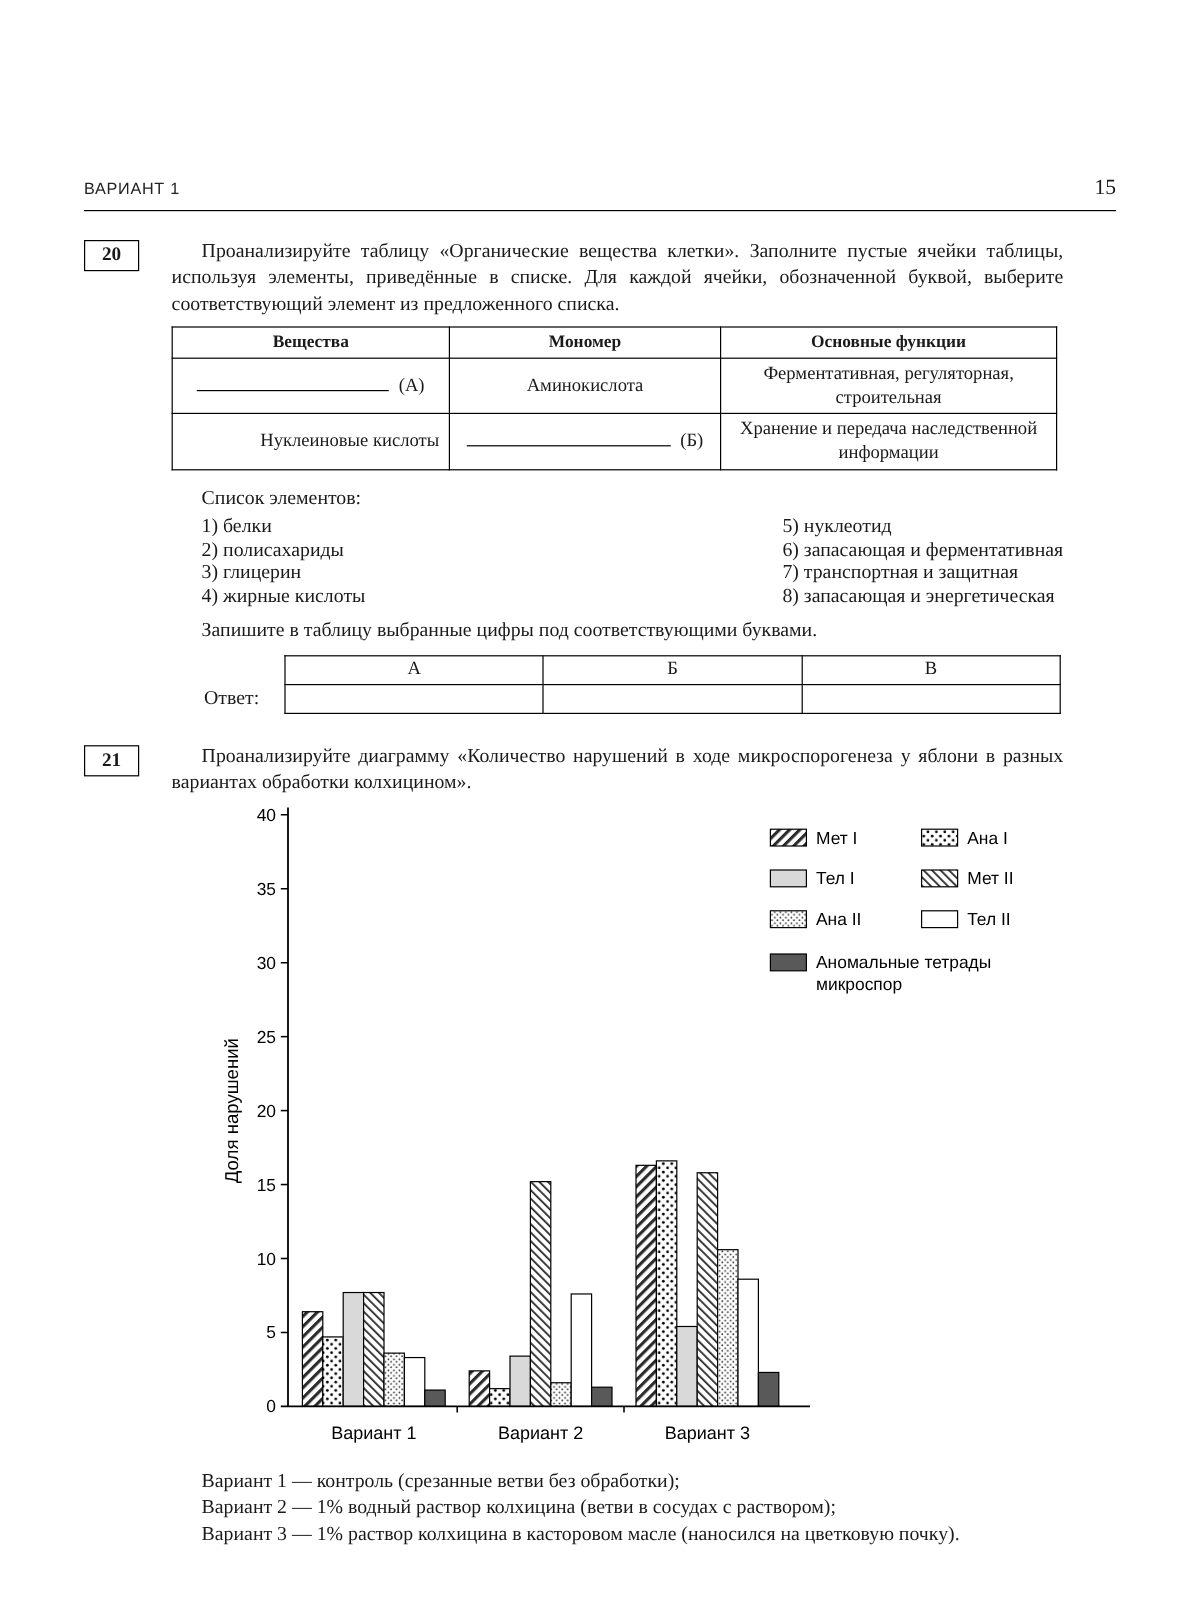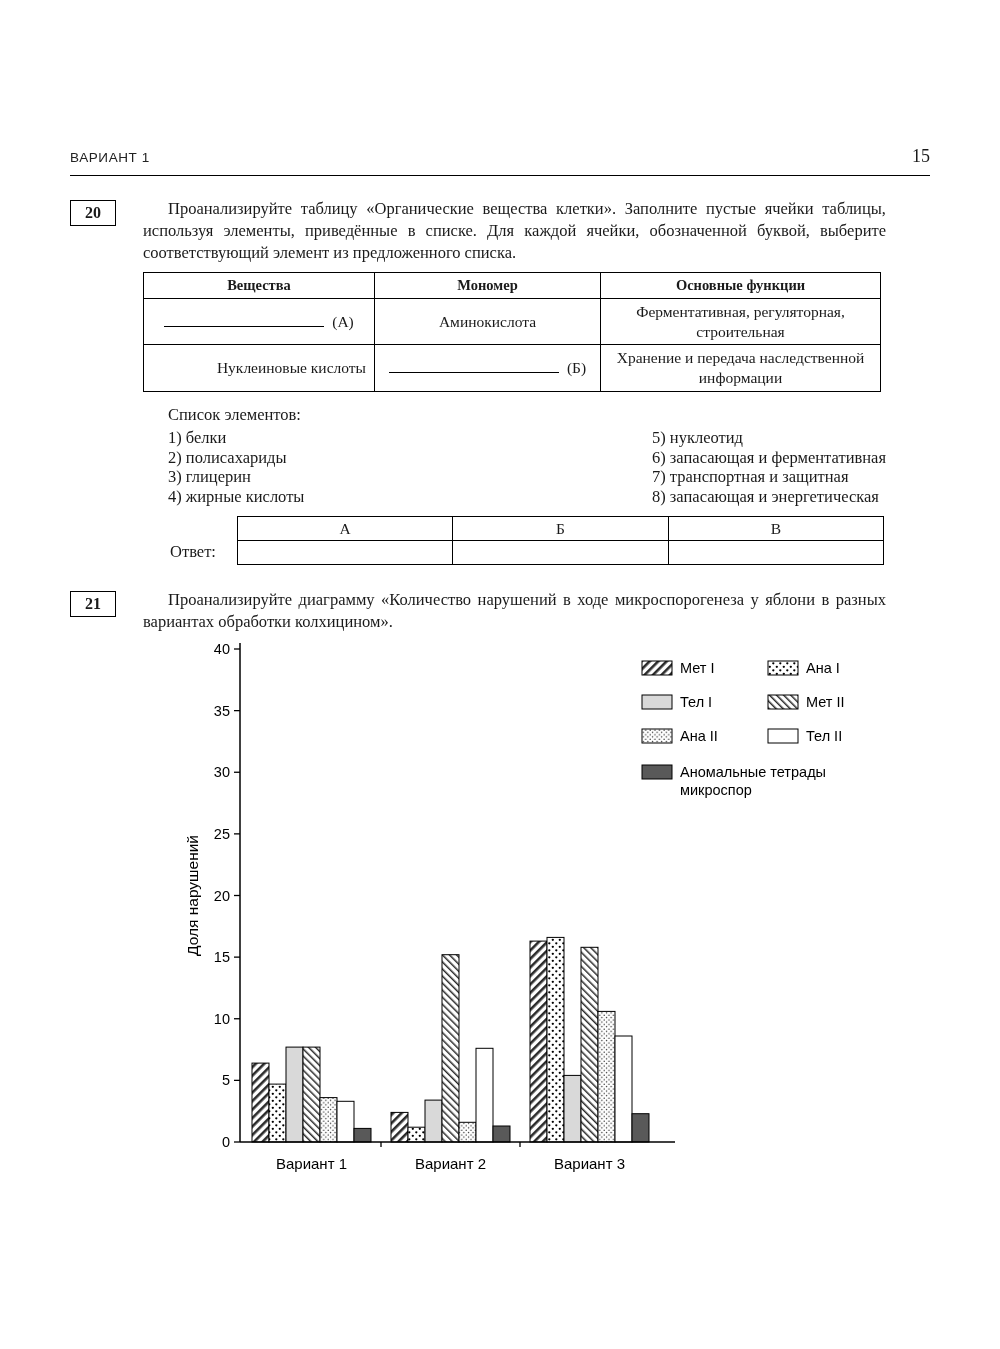--- a/index.html
+++ b/index.html
@@ -101,20 +101,21 @@
           <div>4) жирные кислоты</div>
         </div>
         <div class="list-col">
           <div>5) нуклеотид</div>
           <div>6) запасающая и ферментативная</div>
           <div>7) транспортная и защитная</div>
           <div>8) запасающая и энергетическая</div>
         </div>
       </div>
 
+      <p class="instruction">Запишите в таблицу выбранные цифры под соответствующими буквами.</p>
 
       <div class="answer-wrap">
         <span class="answer-label">Ответ:</span>
         <table class="answer-table">
           <tbody>
             <tr>
               <td>А</td>
               <td>Б</td>
               <td>В</td>
             </tr>
@@ -225,16 +226,21 @@
               <rect x="462" y="92" width="30" height="14" fill="url(#p-df)" stroke="#000" stroke-width="1"></rect>
               <text x="500" y="104">Ана II</text>
               <rect x="588" y="92" width="30" height="14" fill="#ffffff" stroke="#000" stroke-width="1"></rect>
               <text x="626" y="104">Тел II</text>
               <rect x="462" y="128" width="30" height="14" fill="#595959" stroke="#000" stroke-width="1"></rect>
               <text x="500" y="140"><tspan>Аномальные тетрады</tspan><tspan x="500" dy="18">микроспор</tspan></text>
             </g>
           </svg>
       </div>
 
+      <div class="notes">
+        <p class="note">Вариант 1 — контроль (срезанные ветви без обработки);</p>
+        <p class="note">Вариант 2 — 1% водный раствор колхицина (ветви в сосудах с раствором);</p>
+        <p class="note">Вариант 3 — 1% раствор колхицина в касторовом масле (наносился на цветковую почку).</p>
+      </div>
     </div>
   </div>
 
 </div>
 
 </body></html>

